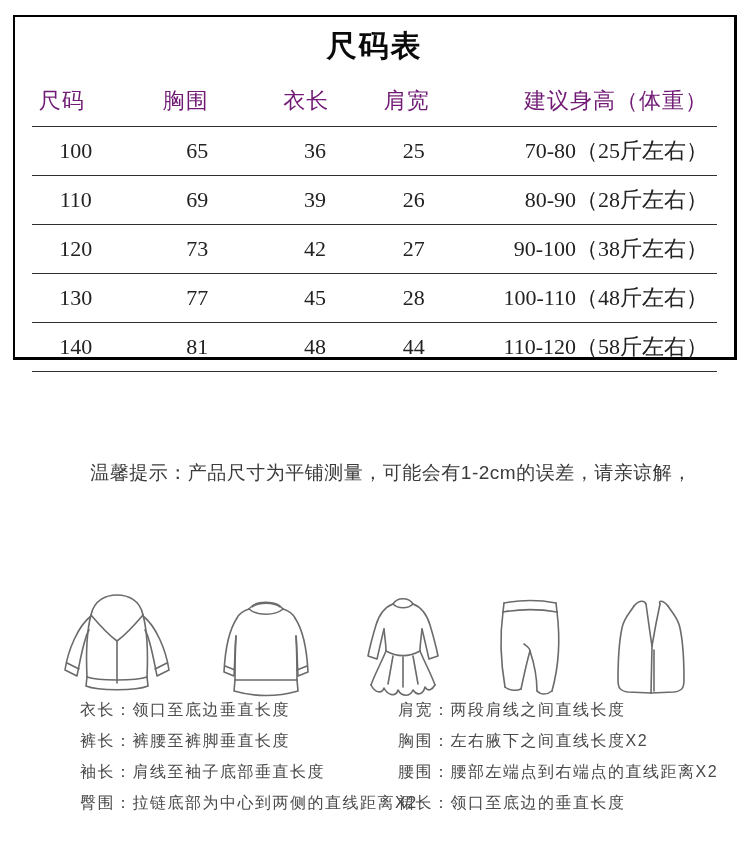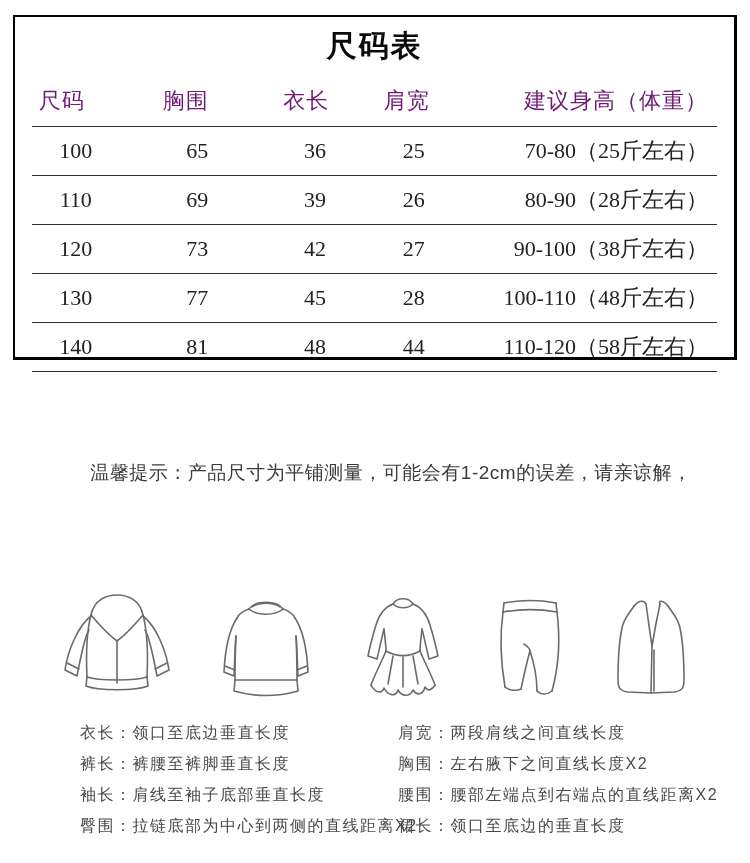--- a/index.html
+++ b/index.html
@@ -39,21 +39,21 @@
     position:absolute; top:582px; left:58px; width:636px; height:118px;
     display:flex; justify-content:space-between; align-items:flex-end;
   }
   .garments svg { display:block; }
   .garments path, .garments line {
     fill:none; stroke:#6b6b6b; stroke-width:1.6;
     stroke-linecap:round; stroke-linejoin:round;
   }
 
   
-  .measure-col { position:absolute; top:717px; font-size:16px; color:#4a4a4a; }
+  .measure-col { position:absolute; top:694px; font-size:16px; color:#4a4a4a; }
   .measure-col.left  { left:80px; }
   .measure-col.right { left:398px; }
   .measure-line { height:31px; line-height:31px; letter-spacing:1.5px; white-space:nowrap; }
   .m-label { color:#4a4a4a; }
 </style>
 </head>
 <body>
 
 <div class="size-box">
   <div class="size-title">尺码表</div>

